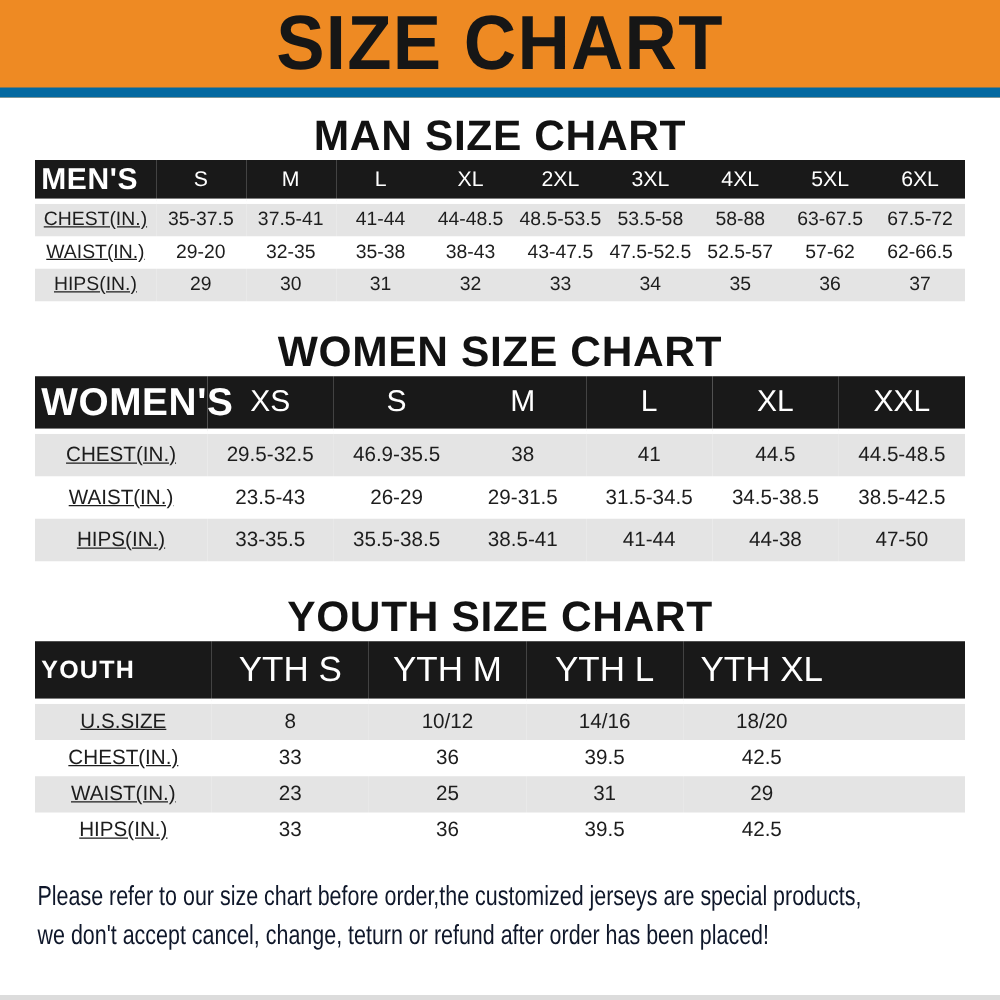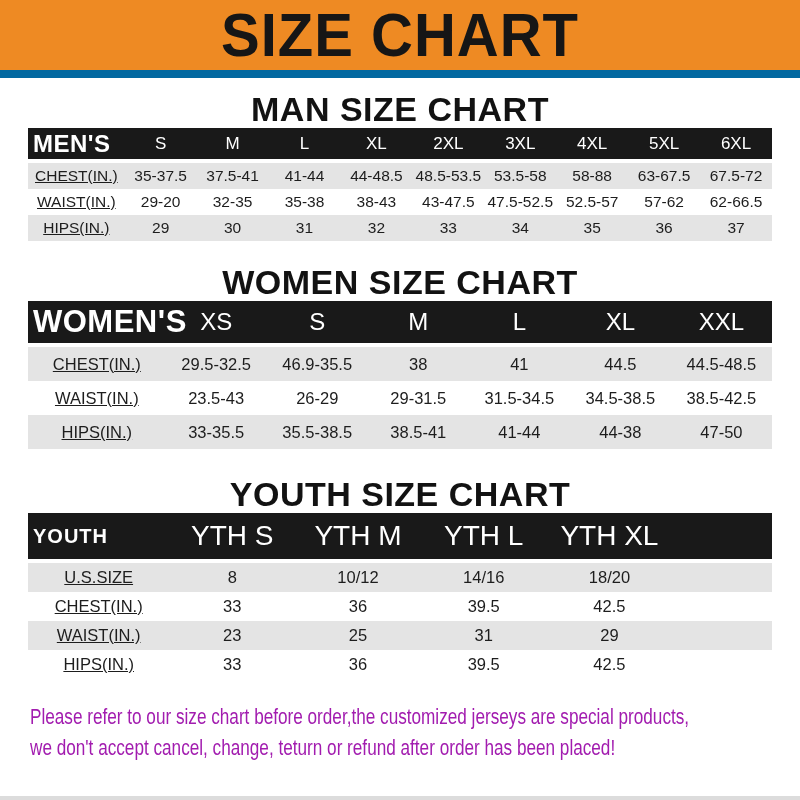--- a/index.html
+++ b/index.html
@@ -79,21 +79,21 @@
   .women-table tbody td { height:34px; font-size:16.5px; }
 
   .youth-table { margin-top:10px; }
   .youth-table thead th { height:46px; font-size:28px; }
   .youth-table thead th.corner { font-size:20px; letter-spacing:1px; }
   .youth-table tbody td { height:29px; font-size:16.5px; }
 
   
   .footer {
     margin:22px 0 0 30px;
-    color:#a21caf;
+    color:#0f172a;
   }
   .footer-line {
     display:block;
     font-size:22px;
     line-height:31px;
     white-space:nowrap;
     transform:scaleX(0.78);
     transform-origin:left center;
   }
 

